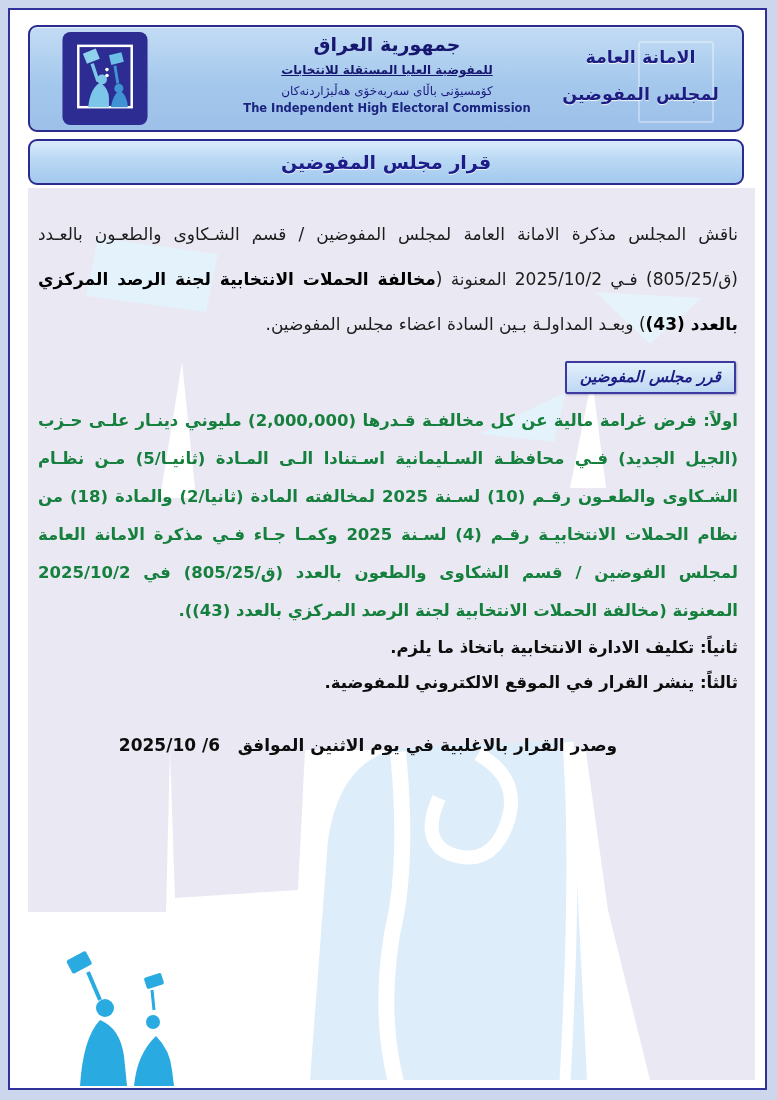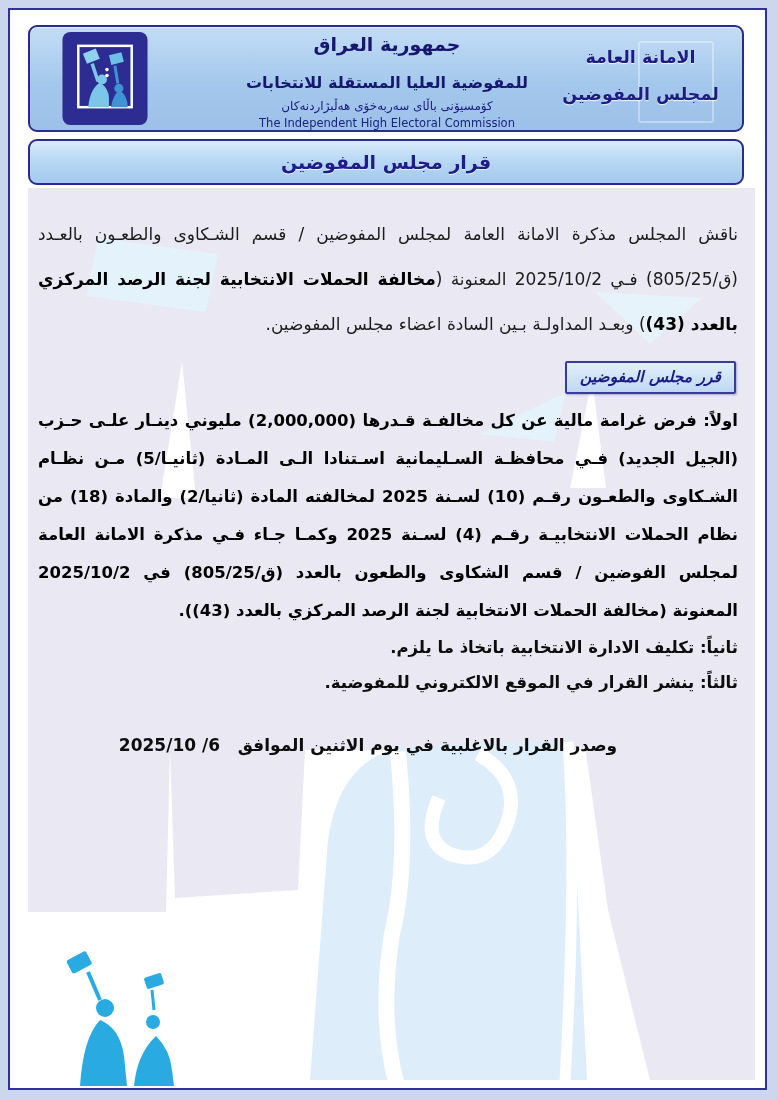--- a/index.html
+++ b/index.html
@@ -18,23 +18,23 @@
   
   .header-band{
     position:absolute;left:18px;top:15px;width:712px;height:103px;
     border:2px solid #2a2a8f;border-radius:9px;
     background:linear-gradient(#c3dcf5,#a4c8ec 55%,#9cc0e8);
     box-shadow:inset 0 1px 0 rgba(255,255,255,.6);
   }
   .logo{position:absolute;left:32px;top:5px;width:86px;height:93px;}
   .hdr-center{position:absolute;left:212px;top:6px;width:290px;text-align:center;color:#171770;}
   .cal1{font-size:19px;font-weight:bold;letter-spacing:1px;}
-  .cal2{font-size:16px;font-weight:bold;margin-top:18px;letter-spacing:.5px;}
+  .cal2{font-size:12px;font-weight:bold;margin-top:8px;letter-spacing:.5px;text-decoration:underline;}
   .kur{font-size:12px;font-weight:normal;margin-top:7px;color:#1a1a7e;}
-  .eng{font-size:11.5px;font-weight:normal;margin-top:3px;color:#1a237e;font-family:"DejaVu Sans",sans-serif;}
+  .eng{font-size:11.5px;font-weight:bold;margin-top:3px;color:#1a237e;font-family:"DejaVu Sans",sans-serif;}
   .hdr-right{
     position:absolute;right:14px;top:20px;width:175px;text-align:center;
     color:#1c1c82;font-size:17.5px;font-weight:bold;direction:rtl;
     text-shadow:0 1px 1px rgba(255,255,255,.85);
   }
   .hdr-right div{margin-bottom:17px;}
   .hdr-ghost{position:absolute;right:28px;top:14px;width:72px;height:78px;
     border:2px solid rgba(255,255,255,.35);border-radius:3px;}
 
   
@@ -56,21 +56,21 @@
   .discussion{font-size:17px;line-height:2.65;text-align:justify;margin:20px 0 0;}
   .discussion .b{font-weight:bold;color:#000;}
   .badge-row{margin:14px 2px 8px;text-align:right;font-style:italic;}
   .badge{
     display:inline-block;padding:5px 13px 6px;
     border:2px solid #3a3aa0;border-radius:2px;
     background:linear-gradient(#e2effb,#bed8f2);
     color:#1c1c85;font-size:15.5px;font-weight:bold;
     box-shadow:1px 1px 2px rgba(60,60,130,.35);
   }
-  .item{font-size:16.5px;font-weight:bold;line-height:2.3;text-align:justify;margin:4px 0 0;color:#000000;}
+  .item{font-size:16.5px;font-weight:bold;line-height:2.3;text-align:justify;margin:4px 0 0;color:#15803d;}
   .line{font-size:16.5px;font-weight:bold;line-height:2.15;margin:0;color:#0d0d0d;}
   .closing{font-size:17px;font-weight:bold;margin:34px 40px 0 0;text-align:center;color:#0d0d0d;}
 
   .figure{position:absolute;left:0;top:0;width:755px;height:1078px;pointer-events:none;}
 </style>
 </head>
 <body>
 
 <div class="page">
 

